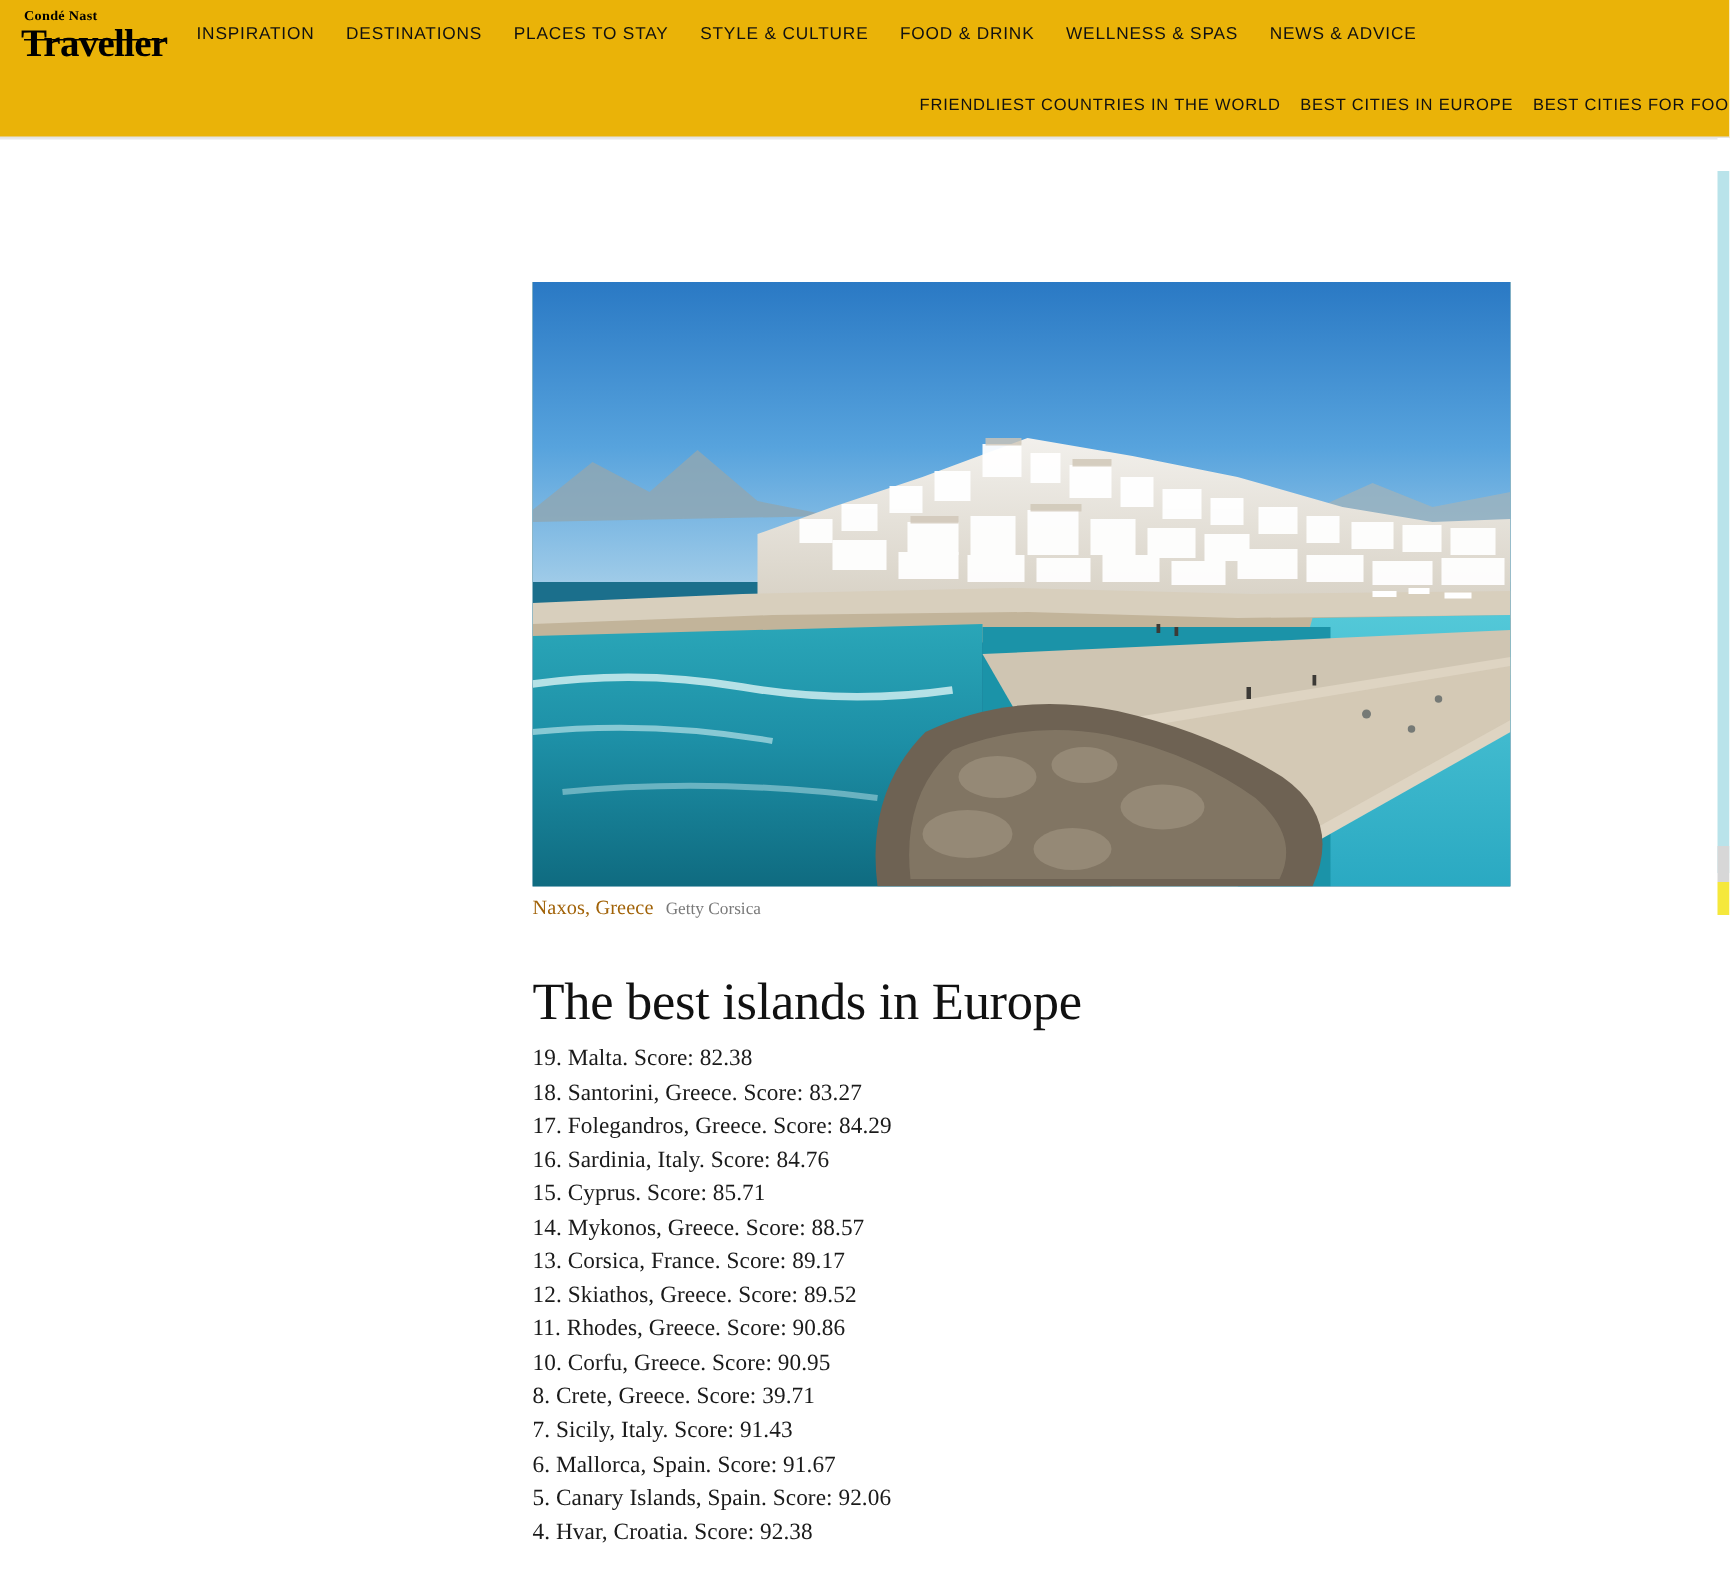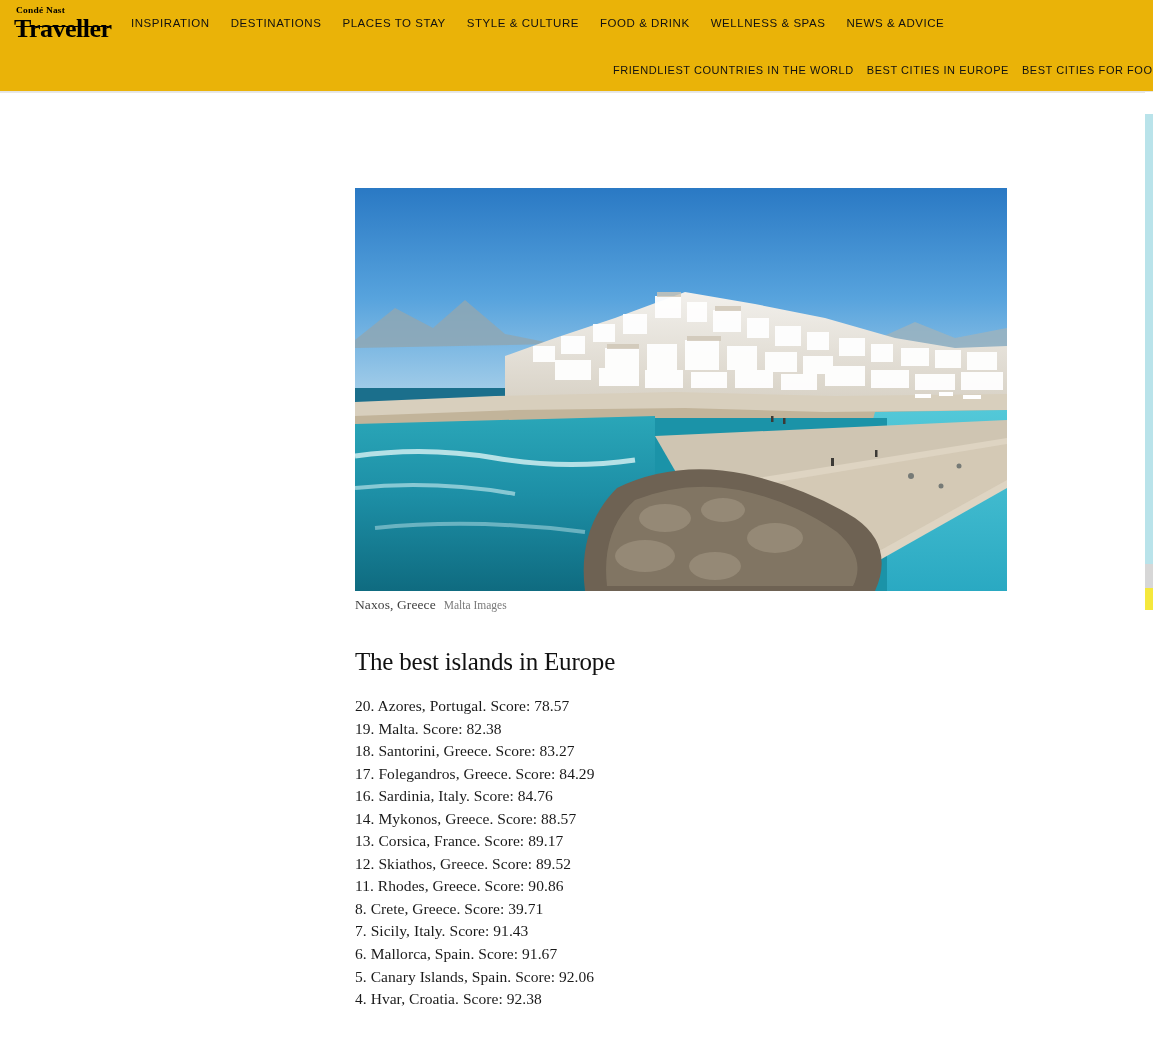--- a/index.html
+++ b/index.html
@@ -117,35 +117,35 @@
     position: absolute;
     left: 355px;
     top: 505px;
     display: flex;
     align-items: baseline;
     gap: 8px;
   }
   .caption-title {
     font-family: "Liberation Serif", serif;
     font-size: 13.5px;
-    color: #404040;
+    color: #a16207;
     letter-spacing: .1px;
   }
   .caption-credit {
     font-family: "Liberation Serif", serif;
     font-size: 11.5px;
     color: #7a7a7a;
   }
 
   .headline {
     position: absolute;
     left: 355px;
     top: 556px;
     font-family: "Liberation Serif", serif;
-    font-size: 25px;
+    font-size: 35px;
     font-weight: 400;
     color: #111;
     letter-spacing: -0.2px;
     margin: 0;
   }
 
   .ranking-list {
     position: absolute;
     left: 355px;
     top: 603px;
@@ -335,35 +335,36 @@
       <g fill="#ffffff">
         <rect x="560" y="206" width="16" height="4"></rect>
         <rect x="584" y="204" width="14" height="4"></rect>
         <rect x="608" y="207" width="18" height="4"></rect>
       </g>
     </svg>
   </div>
 
   <div class="caption">
     <span class="caption-title">Naxos, Greece</span>
-    <span class="caption-credit">Malta Images</span>
+    <span class="caption-credit">Getty Corsica</span>
   </div>
 
   <h2 class="headline">The best islands in Europe</h2>
 
   <ul class="ranking-list">
-    <li>20. Azores, Portugal. Score: 78.57</li>
     <li>19. Malta. Score: 82.38</li>
     <li>18. Santorini, Greece. Score: 83.27</li>
     <li>17. Folegandros, Greece. Score: 84.29</li>
     <li>16. Sardinia, Italy. Score: 84.76</li>
+    <li>15. Cyprus. Score: 85.71</li>
     <li>14. Mykonos, Greece. Score: 88.57</li>
     <li>13. Corsica, France. Score: 89.17</li>
     <li>12. Skiathos, Greece. Score: 89.52</li>
     <li>11. Rhodes, Greece. Score: 90.86</li>
+    <li>10. Corfu, Greece. Score: 90.95</li>
     <li>8. Crete, Greece. Score: 39.71</li>
     <li>7. Sicily, Italy. Score: 91.43</li>
     <li>6. Mallorca, Spain. Score: 91.67</li>
     <li>5. Canary Islands, Spain. Score: 92.06</li>
     <li>4. Hvar, Croatia. Score: 92.38</li>
 
   </ul>
 </div>
 
 <div class="right-rail">

